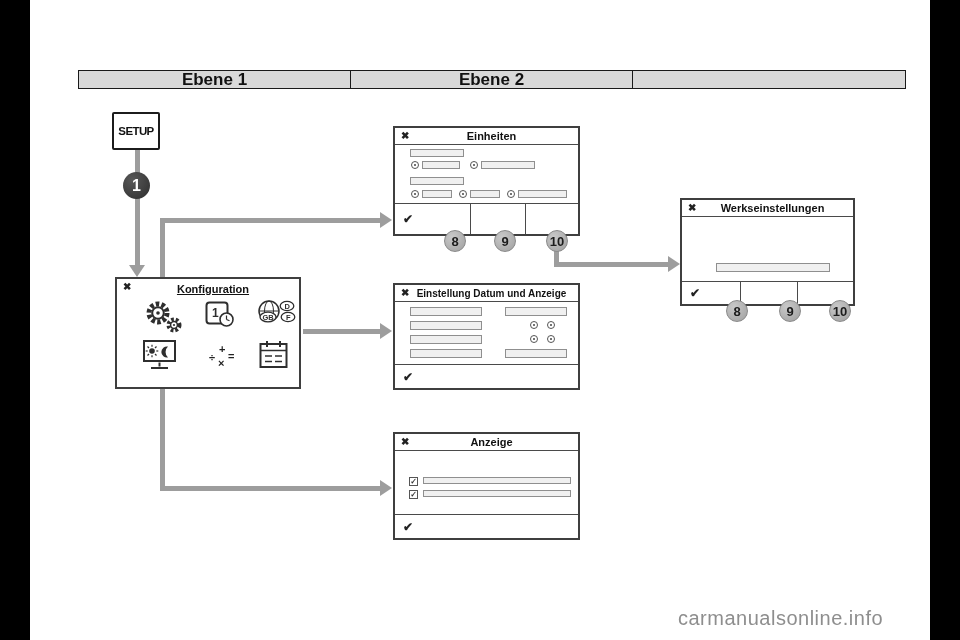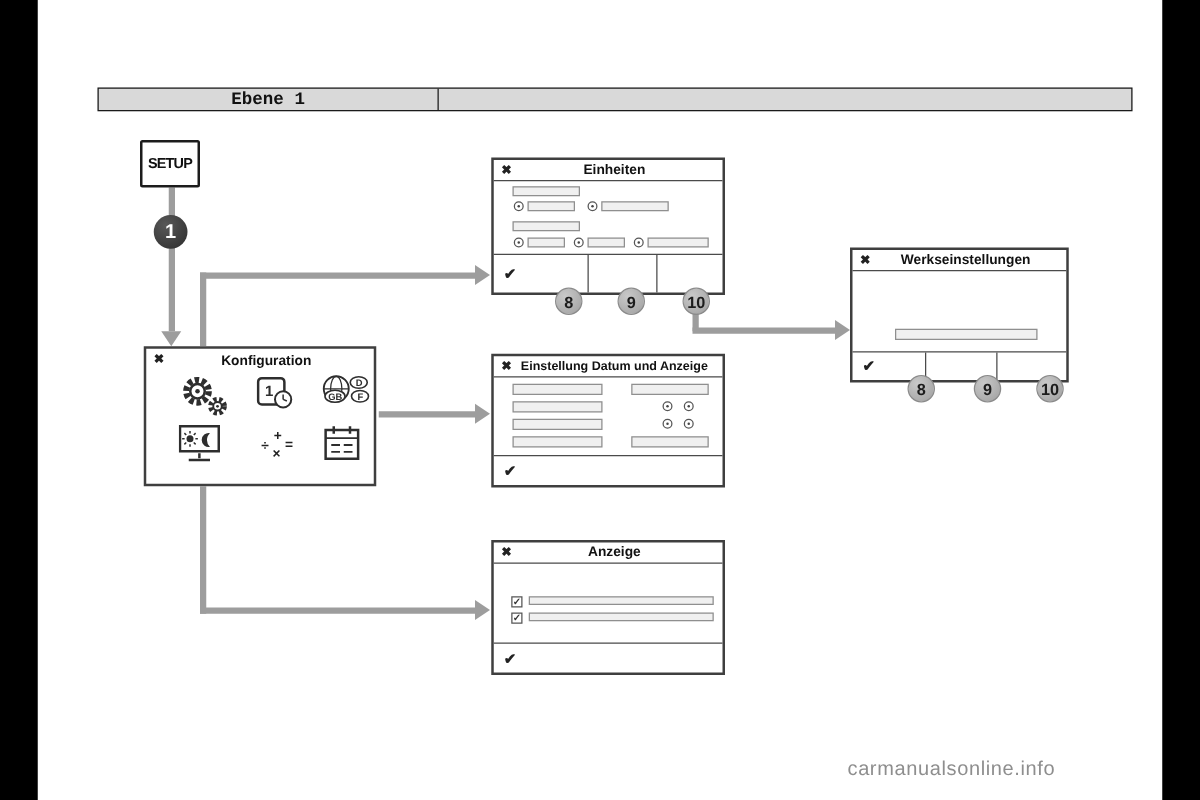--- a/index.html
+++ b/index.html
@@ -4,21 +4,21 @@
 <style>
   * { margin:0; padding:0; box-sizing:border-box; }
   html,body { background:#000; }
   body { font-family:"Liberation Sans", sans-serif; }
   .canvas { position:relative; width:960px; height:640px; background:#000; overflow:hidden; margin:0 auto; }
   .page { position:absolute; left:30px; top:0; width:900px; height:640px; background:#ffffff; }
   .sidebar-black { position:absolute; top:0; width:30px; height:640px; background:#000; }
 
   
   .levelbar { position:absolute; left:78px; top:70px; width:828px; height:19px; background:#d9d9d9; border:1px solid #1a1a1a; display:flex; }
-  .levelbar .cell { height:100%; display:flex; align-items:center; justify-content:center; font-size:14px; font-weight:bold; color:#111; border-right:1px solid #1a1a1a;font-family:Liberation Mono, monospace; }
+  .levelbar .cell { height:100%; display:flex; align-items:center; justify-content:center; font-size:17px; font-weight:bold; color:#111; border-right:1px solid #1a1a1a; }
   .levelbar .cell.last { border-right:none; }
 
   
   .setup-key { position:absolute; left:112px; top:112px; width:48px; height:38px; background:#fff; border:2px solid #1c1c1c; border-radius:2px; display:flex; align-items:center; justify-content:center; font-size:11.5px; font-weight:bold; letter-spacing:-0.6px; color:#111; }
 
   
   .aline { position:absolute; background:#9d9d9d; }
   .ah { position:absolute; width:0; height:0; }
   .ah.right { border-top:8px solid transparent; border-bottom:8px solid transparent; border-left:12px solid #9d9d9d; }
   .ah.down { border-left:8px solid transparent; border-right:8px solid transparent; border-top:12px solid #9d9d9d; }
@@ -45,32 +45,33 @@
   .checkbox { position:absolute; width:9px; height:9px; border:1px solid #555; font-size:8px; line-height:7px; text-align:center; color:#333; font-weight:bold; background:#fff; }
 
   .kicon { position:absolute; }
   .icon-math { position:absolute; width:30px; height:27px; font-size:11px; font-weight:bold; color:#222; }
   .icon-math span { position:absolute; }
   .m-plus { left:10px; top:-2px; }
   .m-div  { left:0px;  top:6px; }
   .m-mul  { left:9px;  top:12px; }
   .m-eq   { left:19px; top:5px; }
 
-  .watermark { position:absolute; left:678px; top:607px; font-size:16px; color:#8e8e8e; letter-spacing:0.5px; }
+  .watermark { position:absolute; left:678px; top:607px; font-size:20px; color:#8e8e8e; letter-spacing:0.5px; }
 </style>
 </head>
 <body>
 
 <div class="canvas">
   <div class="page"></div>
   <div class="sidebar-black" style="left:0;"></div>
   <div class="sidebar-black" style="left:930px;"></div>
 
   <div class="levelbar">
     <div class="cell" style="width:272px;">Ebene 1</div>
+    <div class="cell" style="width:282px;">Ebene 2</div>
     <div class="cell last" style="flex:1;"></div>
   </div>
 
   <div class="aline" style="left:135px; top:150px; width:5px; height:115px;"></div>
   <div class="ah down" style="left:129px; top:265px;"></div>
 
   <div class="aline" style="left:160px; top:218px; width:5px; height:59px;"></div>
   <div class="aline" style="left:160px; top:218px; width:220px; height:5px;"></div>
   <div class="ah right" style="left:380px; top:212px;"></div>
 
@@ -86,21 +87,21 @@
   <div class="ah right" style="left:668px; top:256px;"></div>
 
   <div class="setup-key">
     <span>SETUP</span>
   </div>
   <div class="numbadge badge-dark" style="left:123px; top:172px;">1</div>
 
   <div class="dialog" style="left:115px; top:277px; width:186px; height:112px;">
     <div class="dlg-header no-line">
       <span class="close">✖</span>
-      <span class="dlg-title" style="top:4px;">Konfiguration</span>
+      <span class="dlg-title" style="top:4px;text-decoration:underline;">Konfiguration</span>
     </div>
 
     <div class="kicon" style="left:26px; top:20px;">
       <svg width="44" height="36" viewBox="0 0 44 36">
         <g fill="none" stroke="#2e2e2e">
           <circle cx="15" cy="14" r="9" stroke-width="5" stroke-dasharray="3.5 2.2"></circle>
           <circle cx="15" cy="14" r="5.8" stroke-width="2"></circle>
           <circle cx="15" cy="14" r="1.8" fill="#2e2e2e" stroke="none"></circle>
           <circle cx="31" cy="26" r="5.5" stroke-width="4" stroke-dasharray="2.6 1.9"></circle>
           <circle cx="31" cy="26" r="3.4" stroke-width="1.5"></circle>

